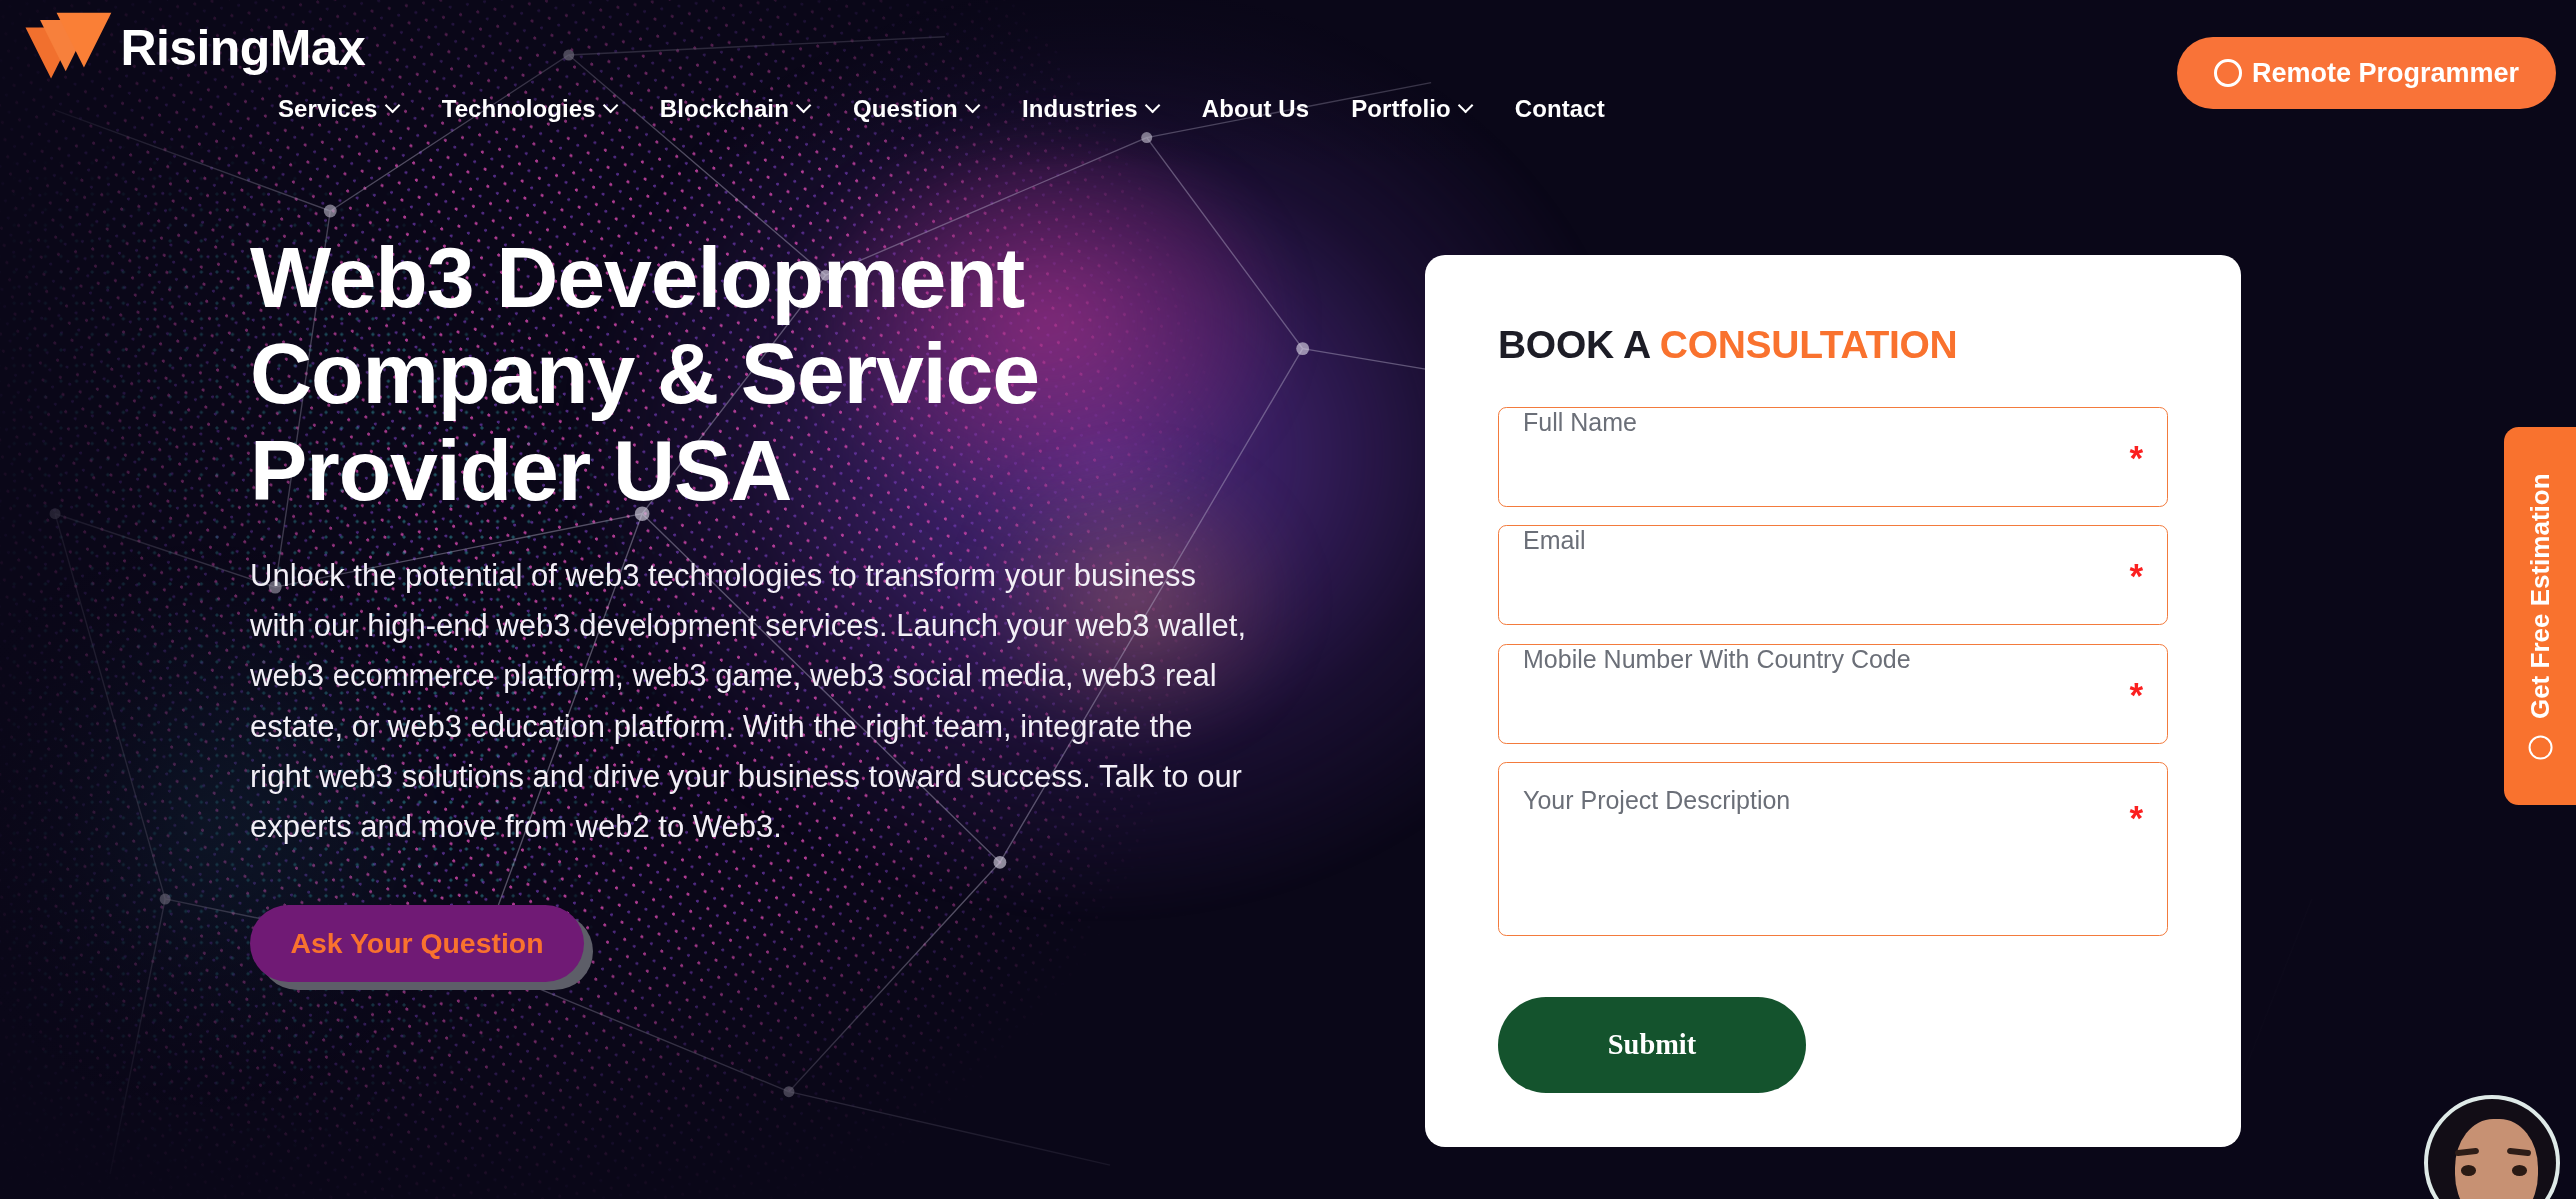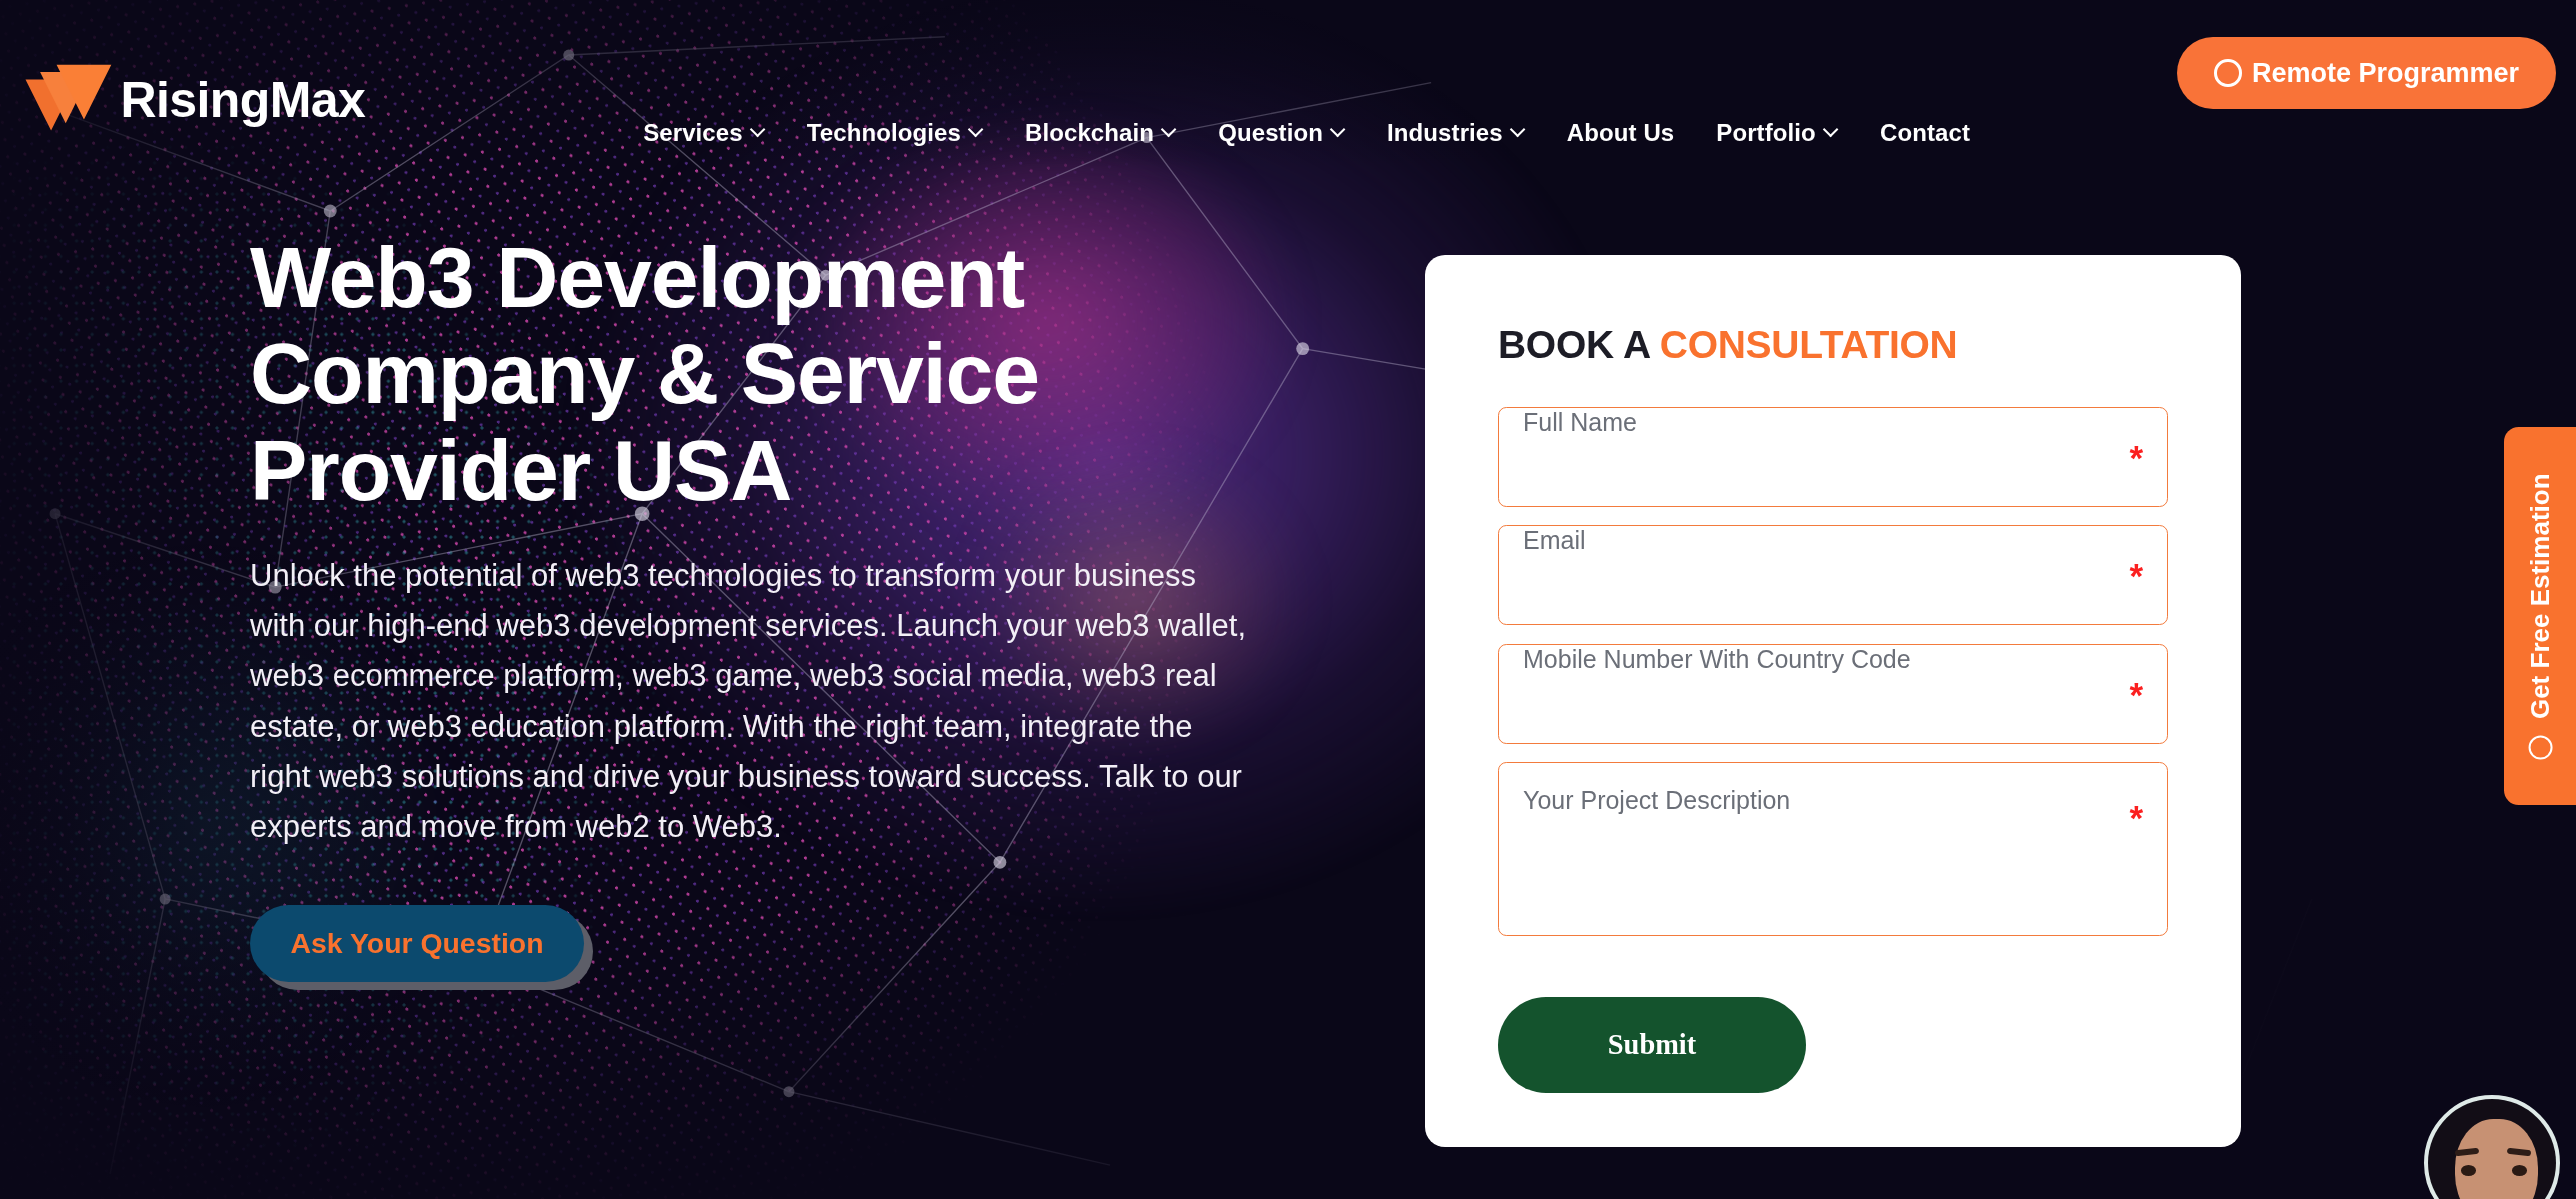--- a/index.html
+++ b/index.html
@@ -74,21 +74,21 @@
       linear-gradient(to right, rgba(10,7,24,.92) 0%, rgba(10,7,24,0) 16%,
         rgba(10,7,24,0) 62%, rgba(10,7,24,.96) 86%, #0a0718 100%),
       linear-gradient(to bottom, rgba(10,7,24,.75) 0%, rgba(10,7,24,0) 14%,
         rgba(10,7,24,0) 76%, rgba(10,7,24,.9) 100%);
   }
   .net{ position:absolute; inset:0; }
 
   
   .header{
     position:absolute; left:0; top:0; width:2576px; height:147px;
-    display:flex; align-items:flex-end; z-index:40;
+    display:flex; align-items:flex-start; z-index:40;flex-direction:column;
   }
   .brand{ display:flex; align-items:center; margin-left:20px; }
   .logo-mark{ position:relative; width:95px; height:95px; flex:0 0 auto; }
   .brand-name{
     color:#ffffff; font-size:50px; font-weight:700; letter-spacing:-0.6px;
     margin-left:5.5px; white-space:nowrap;
   }
 
   .nav{ display:flex; align-items:center; margin-left:257px; gap:0; }
   .nav-item{
@@ -128,21 +128,21 @@
     color:#f2eff6; font-size:31px; line-height:1.62; font-weight:400;
     max-width:1000px;
   }
   .ask-wrap{ position:relative; margin-top:53px; width:343px; height:84px; }
   .ask-shadow{
     position:absolute; left:9.2px; top:7.3px; width:334px; height:77px;
     background:#5d5e68; border-radius:42px;
   }
   .ask-btn{
     position:absolute; left:0; top:0; width:334px; height:77px;
-    background:#0c4a6e; color:#f9722e; border:none; border-radius:42px;
+    background:#701a75; color:#f9722e; border:none; border-radius:42px;
     font-size:28.4px; font-weight:700; cursor:pointer; font-family:inherit;
   }
 
   
   .card{
     position:absolute; left:1425px; top:255px; width:816px; height:892px;
     background:#ffffff; border-radius:20px; z-index:35;
     padding:68px 73px 0 73px;
   }
   .card h2{

